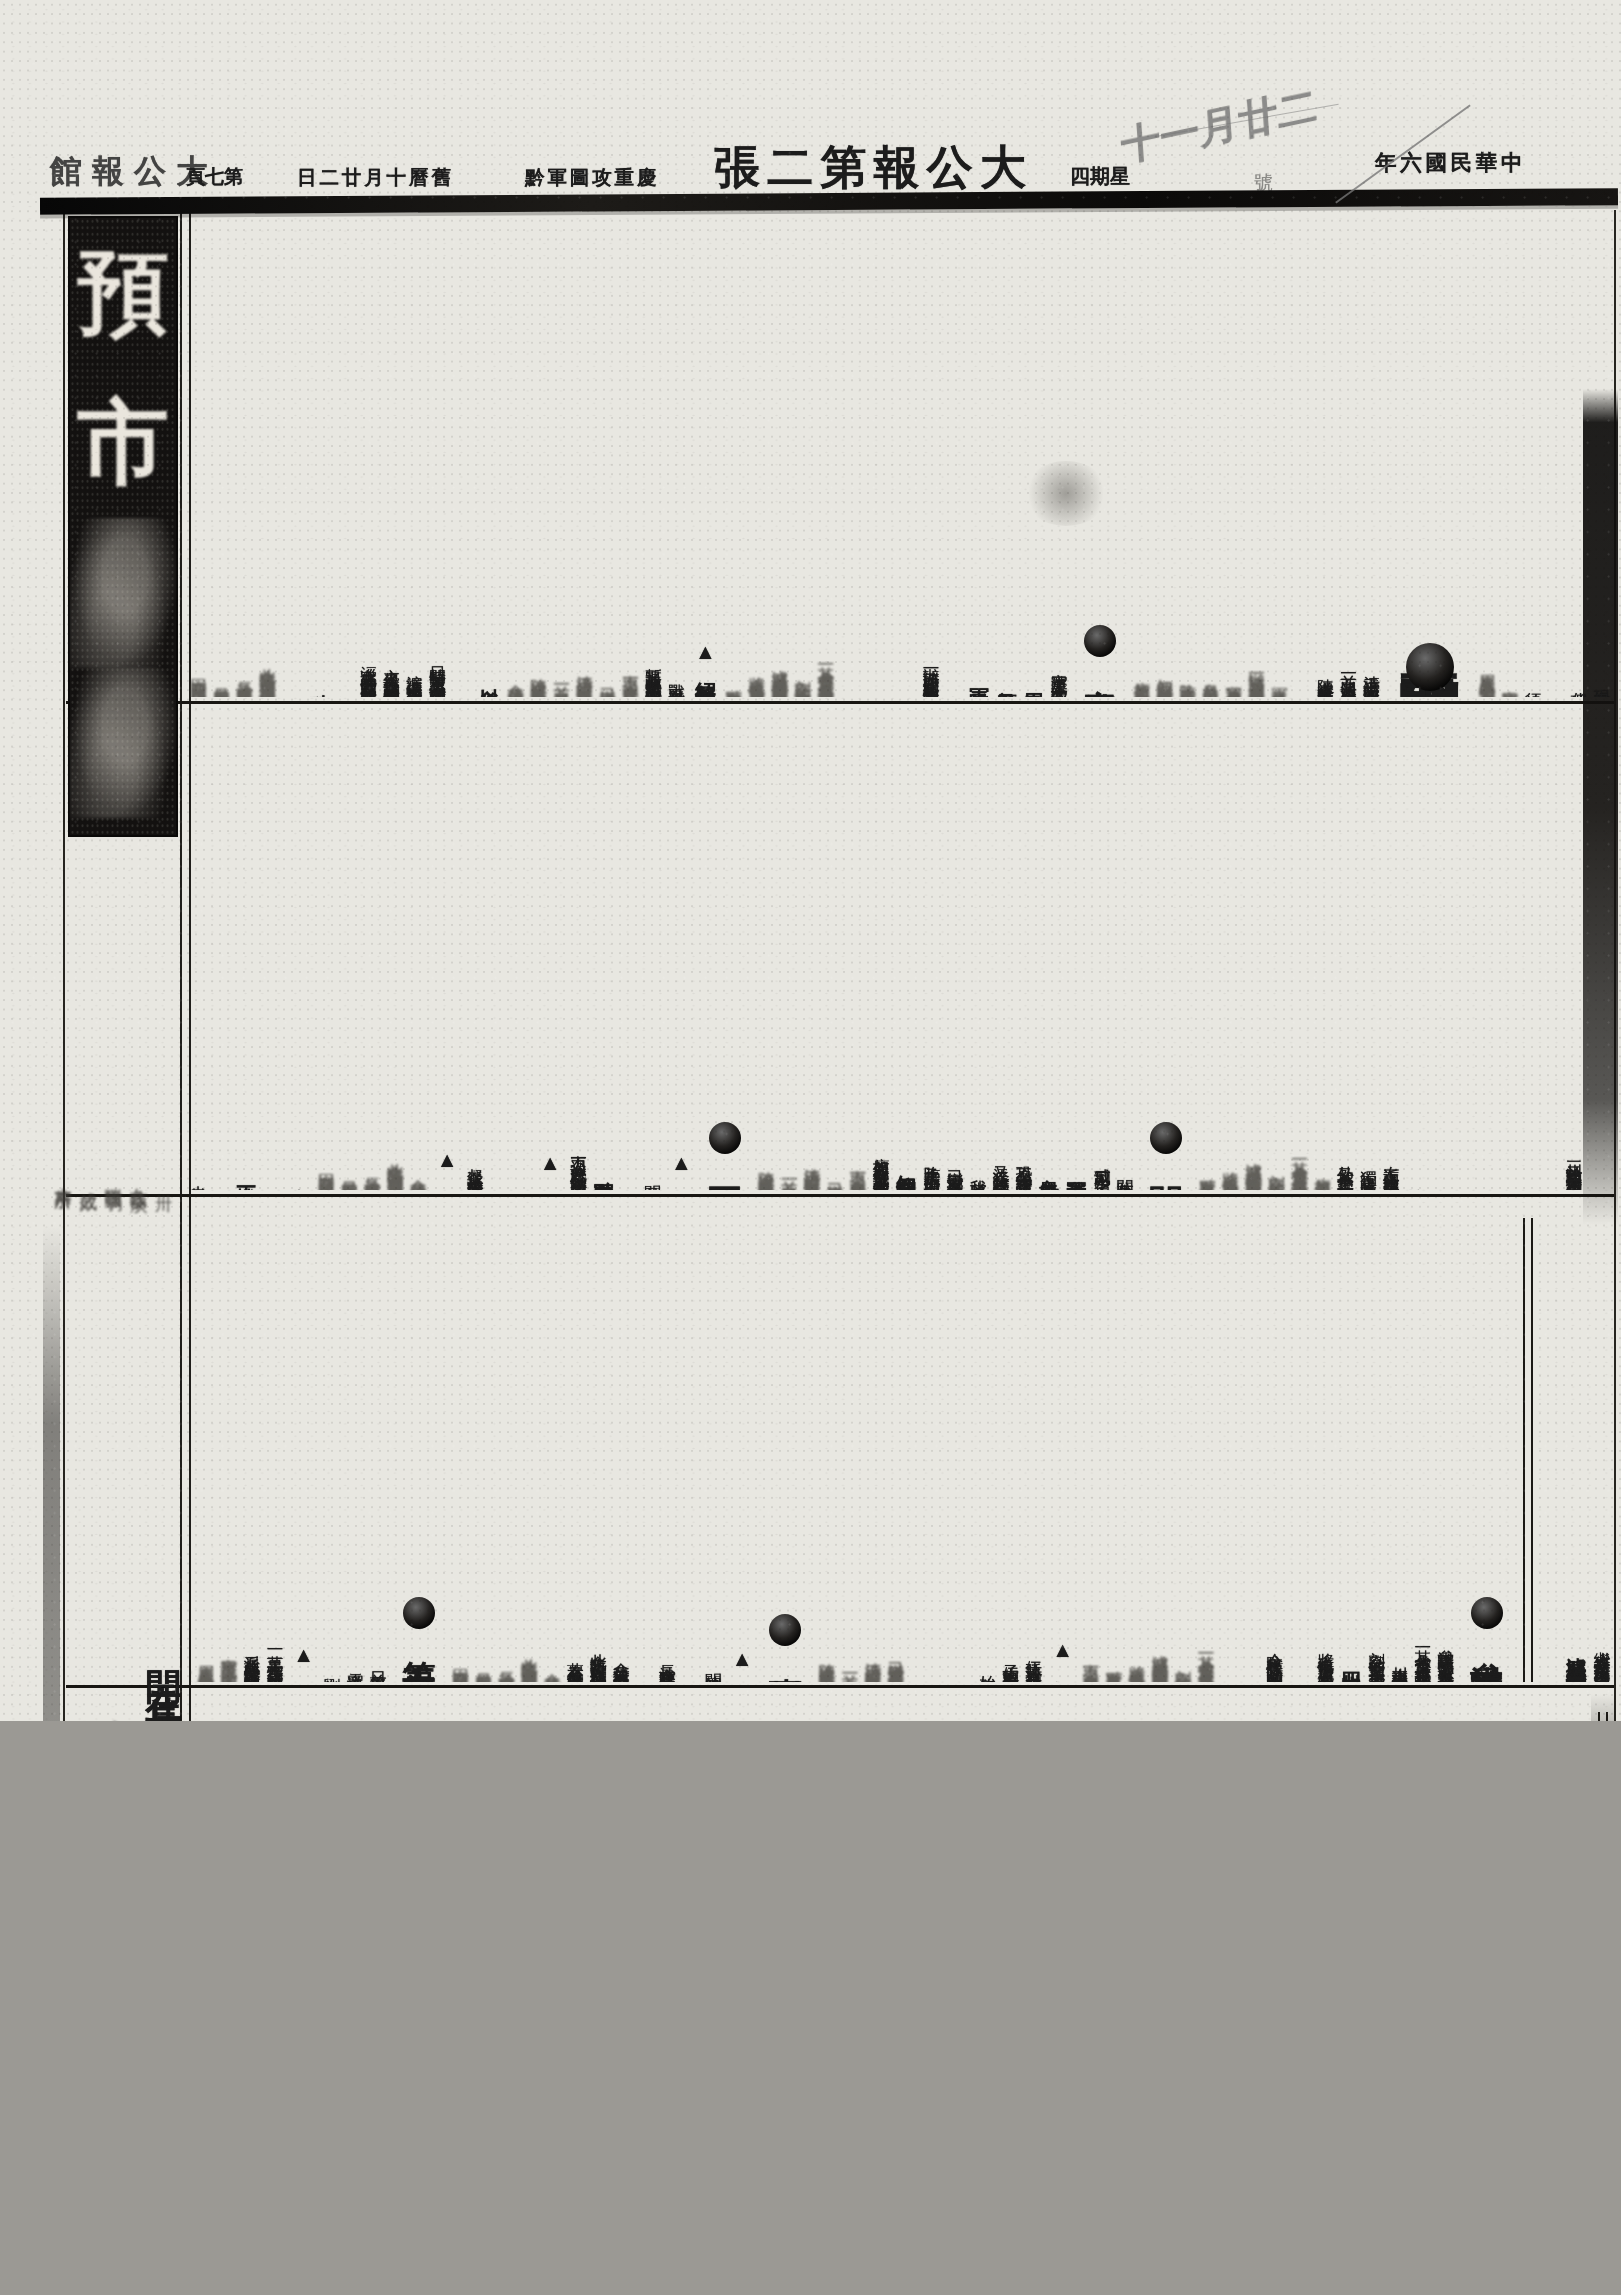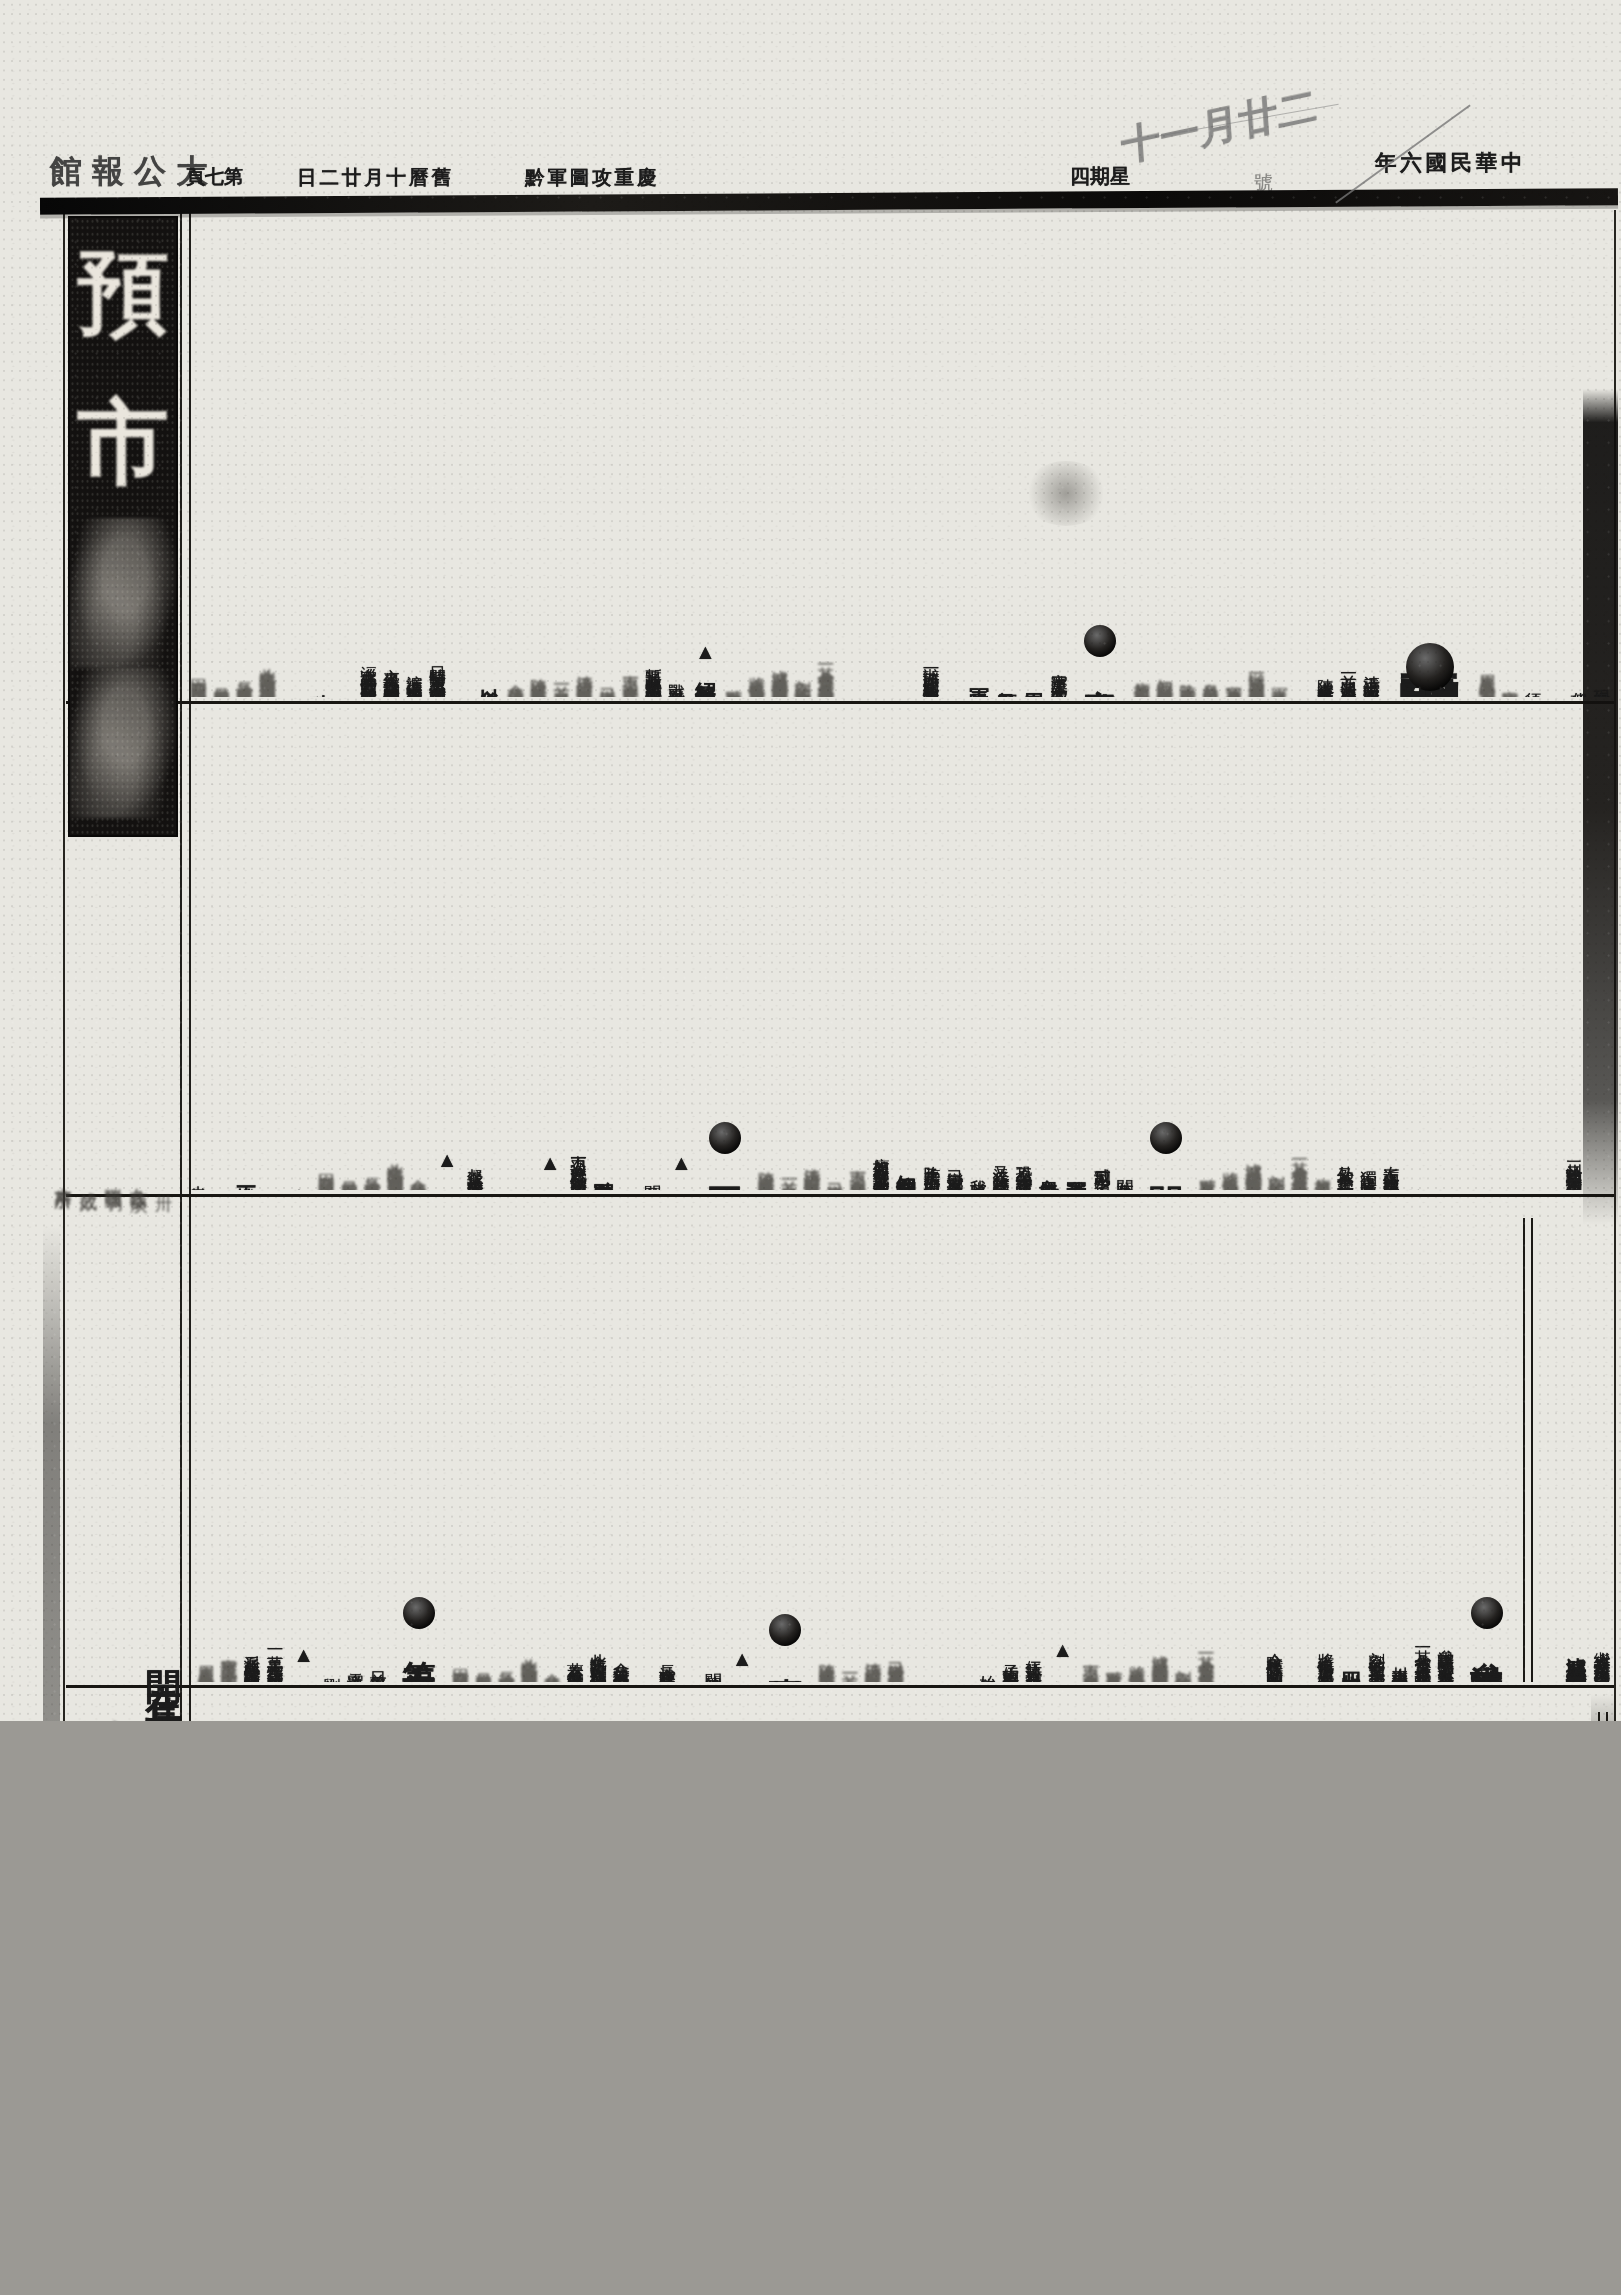--- a/index.html
+++ b/index.html
@@ -96,20 +96,21 @@
 </head>
 <body>
 
 <div class="page">
 
   <div class="hdr">
     <span class="it stamp">館報公大</span>
     <span class="it pageno">頁七第</span>
     <span class="it lunar">日二廿月十曆舊</span>
     <span class="it issue">黔軍圖攻重慶</span>
+    <span class="it masthead">張二第報公大</span>
     <span class="it weekday">四期星</span>
     <span class="it obsc">號</span>
     <span class="it scrawl">十一月廿二</span>
     <span class="it gdate">年六國民華中</span>
   </div>
   <div class="pline pl1"></div>
   <div class="pline pl2"></div>
 
   <div class="bar-top"></div>
   <div class="frame-l"></div>

